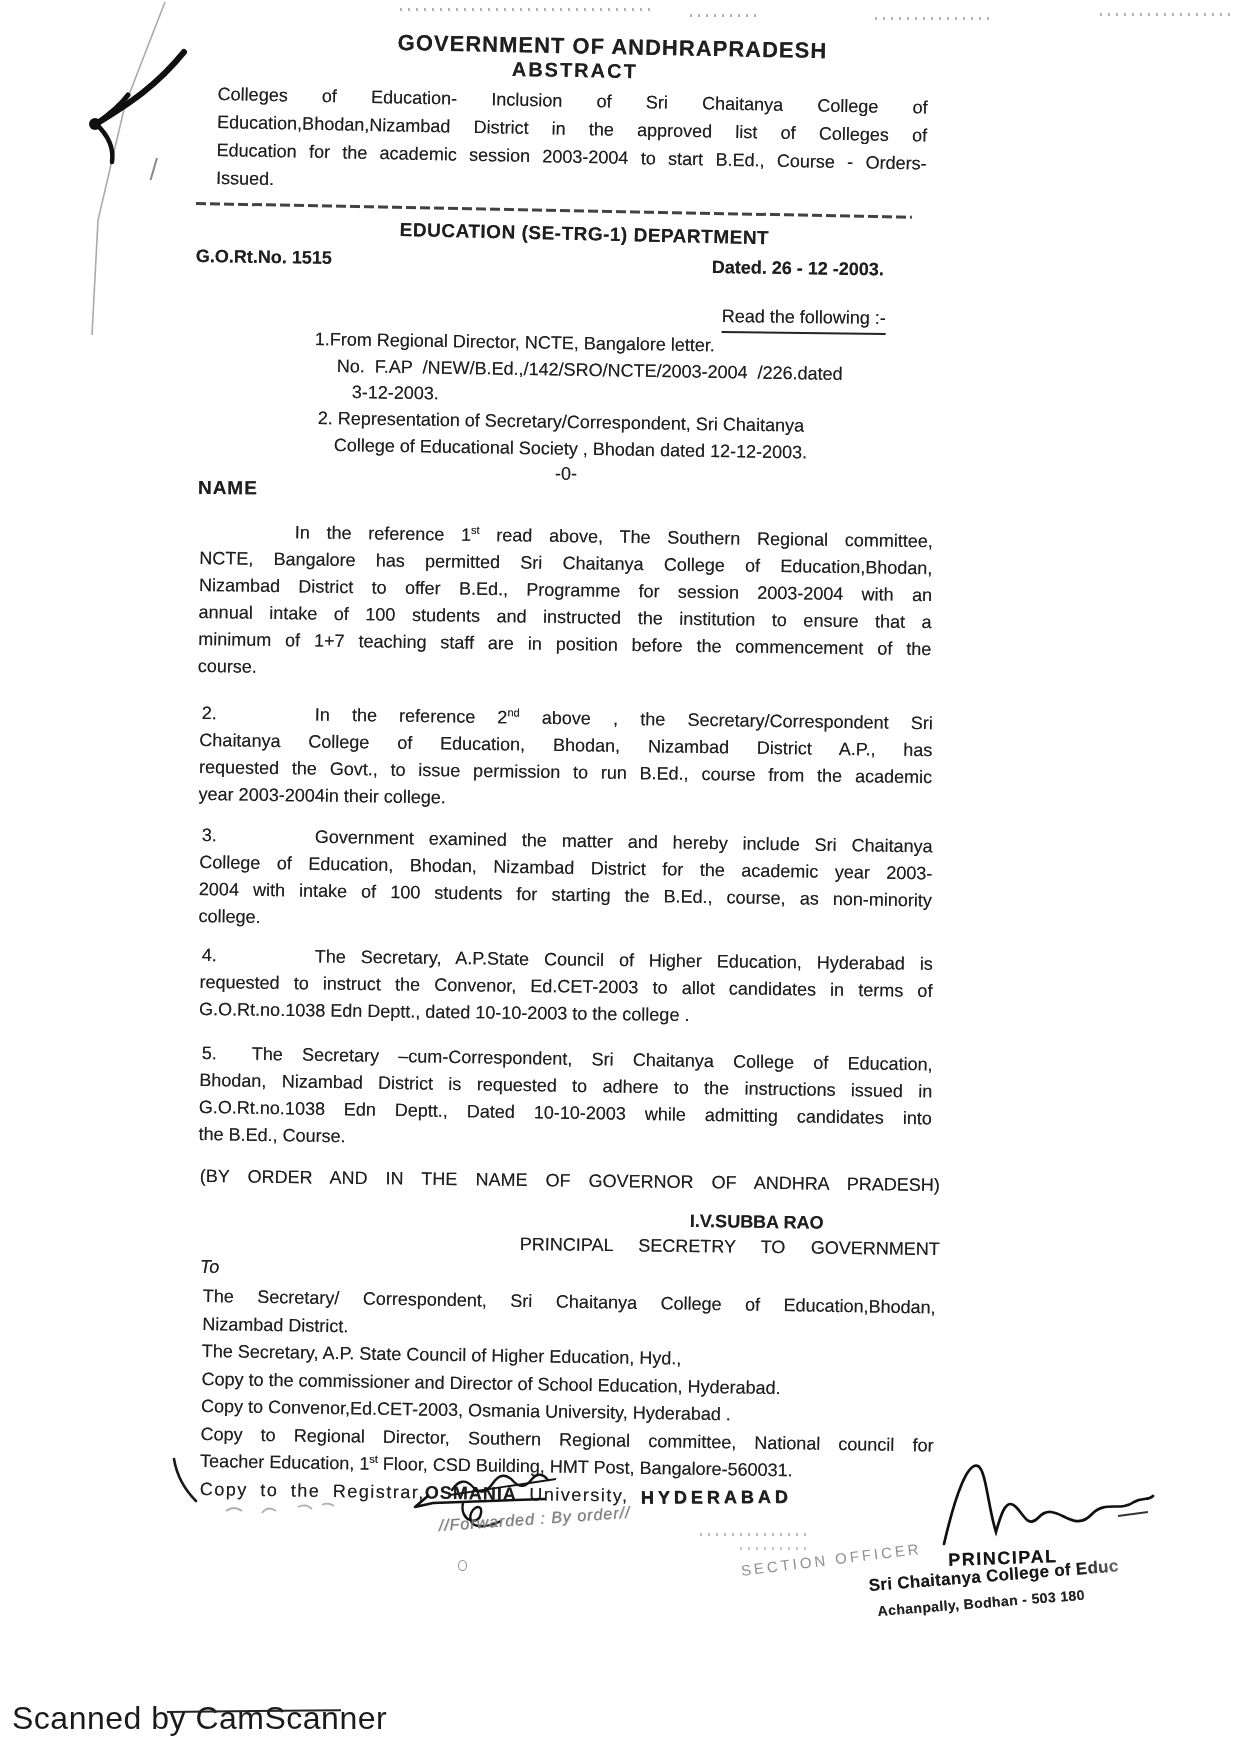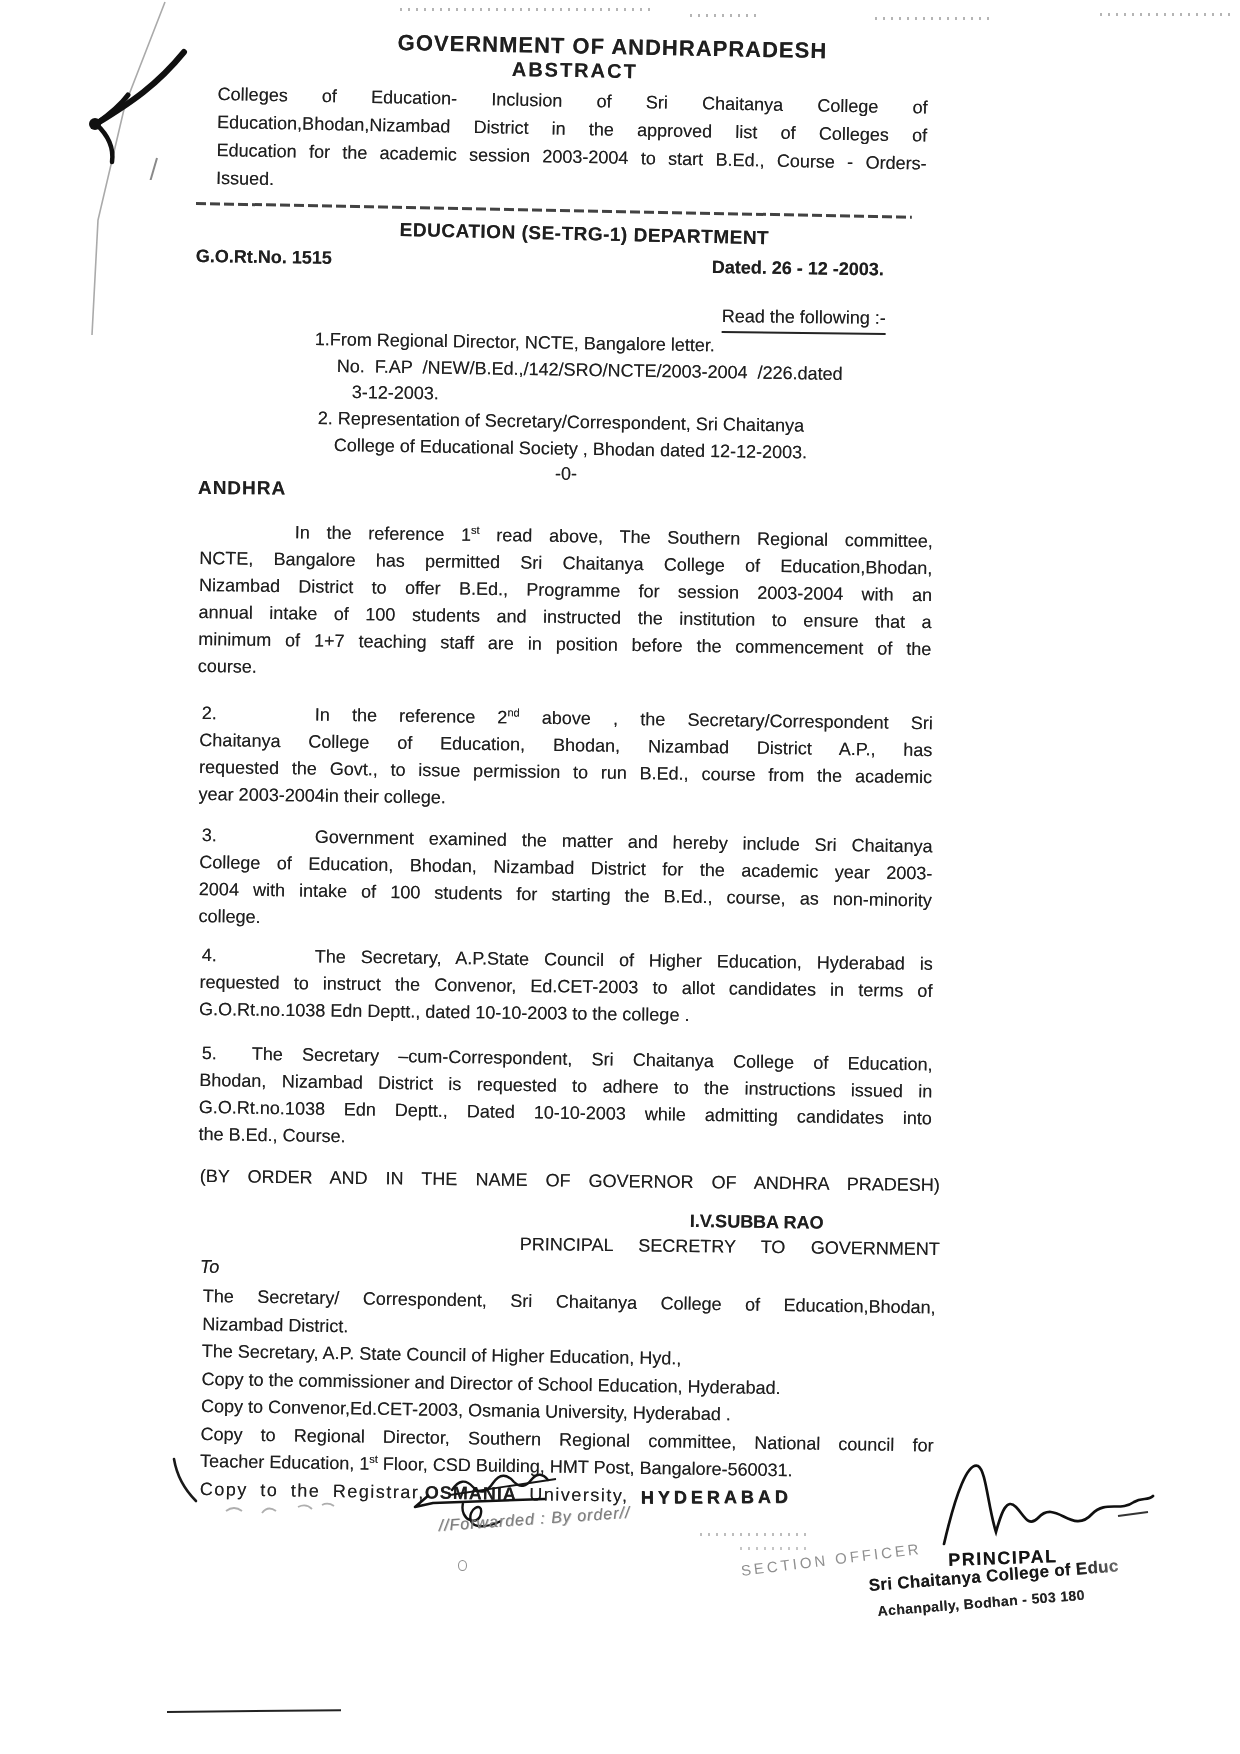--- a/index.html
+++ b/index.html
@@ -77,21 +77,21 @@
 
   <div class="t fs18" style="left:722px;top:303px;transform:rotate(.7deg);"><span class="underl">Read the following :-</span></div>
 
   <div class="t fs18" style="left:315px;top:326px;transform:rotate(.9deg);">1.From Regional Director, NCTE, Bangalore letter.</div>
   <div class="t fs18 wsp" style="left:337px;top:353px;transform:rotate(.9deg);">No. F.AP /NEW/B.Ed.,/142/SRO/NCTE/2003-2004 /226.dated</div>
   <div class="t fs18" style="left:352px;top:379px;transform:rotate(.9deg);">3-12-2003.</div>
   <div class="t fs18" style="left:318px;top:405px;transform:rotate(.9deg);">2. Representation of Secretary/Correspondent, Sri Chaitanya</div>
   <div class="t fs18" style="left:334px;top:432px;transform:rotate(.9deg);">College of Educational Society , Bhodan dated 12-12-2003.</div>
   <div class="t fs18" style="left:555px;top:461px;">-0-</div>
 
-  <div class="t b" style="left:198px;top:477px;font-size:19px;letter-spacing:1px;transform:rotate(.3deg);">ANDHRA</div>
+  <div class="t b" style="left:198px;top:477px;font-size:19px;letter-spacing:1px;transform:rotate(.3deg);">NAME</div>
 
   <div class="t fs18 w" style="left:200px;top:518px;transform:rotate(.8deg);">
     <div class="jl indent1 w"><span>In the reference 1</span><sup>st</sup><span> read above, The Southern Regional committee,</span></div>
     <div class="jl">NCTE, Bangalore has permitted Sri Chaitanya College of Education,Bhodan,</div>
     <div class="jl">Nizambad District to offer B.Ed., Programme for session 2003-2004 with an</div>
     <div class="jl">annual intake of 100 students and instructed the institution to ensure that a</div>
     <div class="jl">minimum of 1+7 teaching staff are in position before the commencement of the</div>
     <div>course.</div>
   </div>
 
@@ -179,15 +179,16 @@
   <svg class="t" style="left:922px;top:1452px;" width="235" height="115" viewBox="0 0 235 115">
     <path d="M22,92 C34,40 46,10 56,14 C64,18 66,55 74,80 C80,58 85,46 94,55 C102,63 106,76 116,66 C134,46 150,84 170,62 C184,48 198,60 212,50 C220,45 226,49 231,44" fill="none" stroke="#101010" stroke-width="2.7" stroke-linecap="round"></path>
     <path d="M196,64 L226,60" fill="none" stroke="#101010" stroke-width="2" opacity=".85"></path>
   </svg>
 
   <div class="t stamp1 b" style="left:948px;top:1550px;transform:rotate(-2deg);">PRINCIPAL</div>
   <div class="t stamp2 b" style="left:868px;top:1576px;transform:rotate(-4.5deg);white-space:nowrap;">Sri Chaitanya College of Educ</div>
   <div class="t stamp3 b" style="left:877px;top:1603px;transform:rotate(-4.5deg);white-space:nowrap;">Achanpally, Bodhan - 503 180</div>
   <div class="t fade" style="left:1075px;top:1540px;width:165px;height:95px;"></div>
 
+  <div class="t footer" style="left:12px;top:1700px;">Scanned by CamScanner</div>
   <div class="t" style="left:167px;top:1711px;width:174px;height:2px;background:#222;transform:rotate(-.6deg);"></div>
 
 </div>
 
 </body></html>

